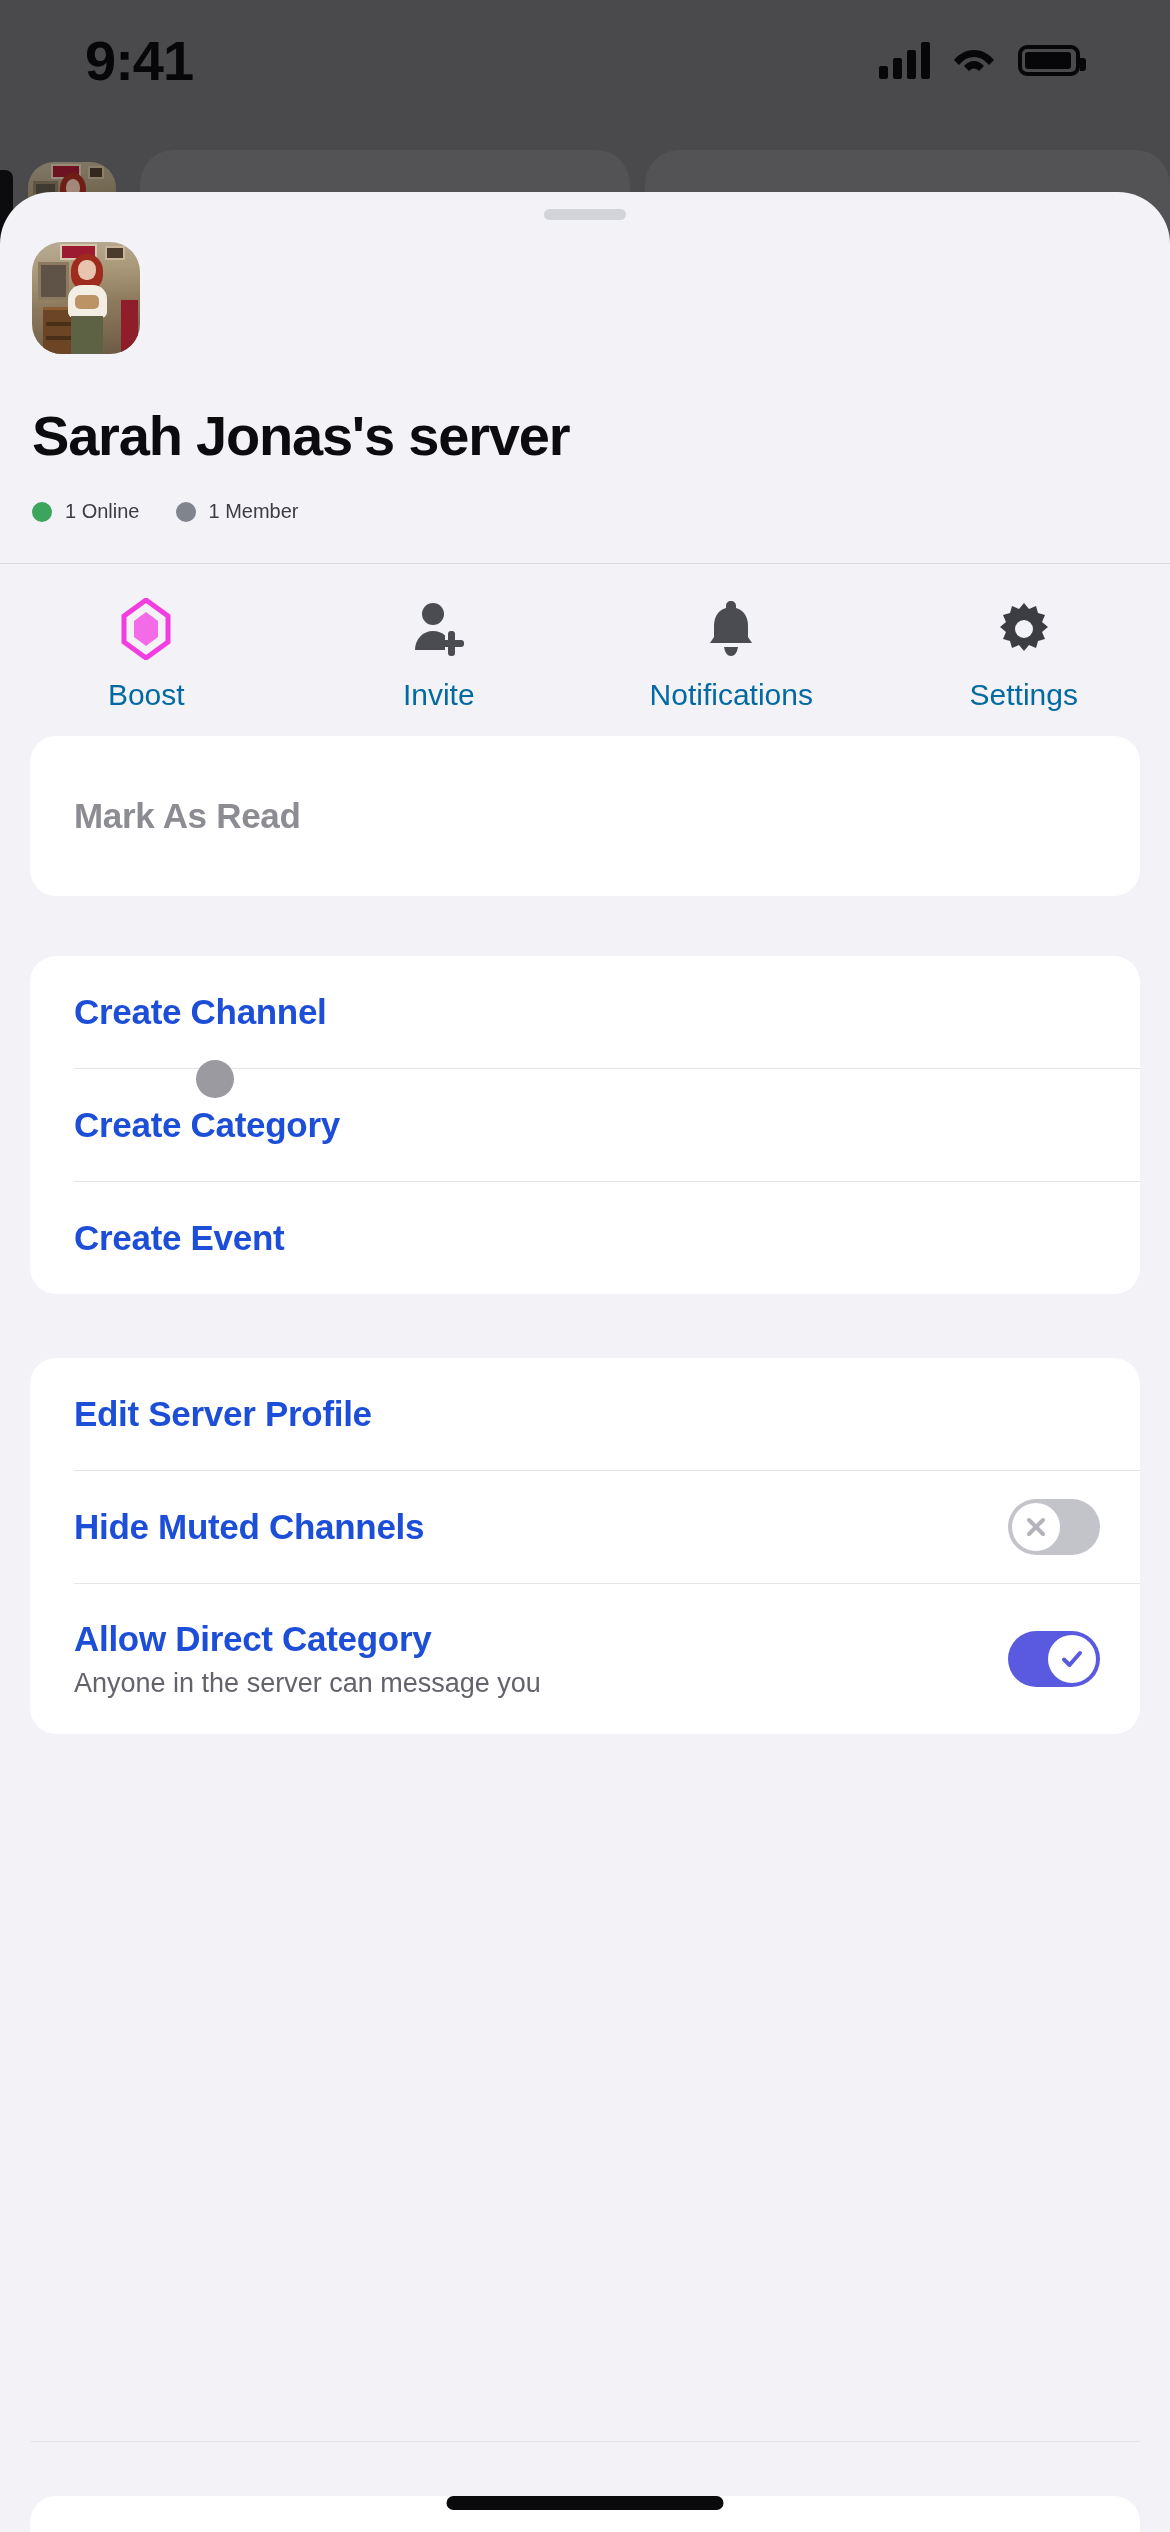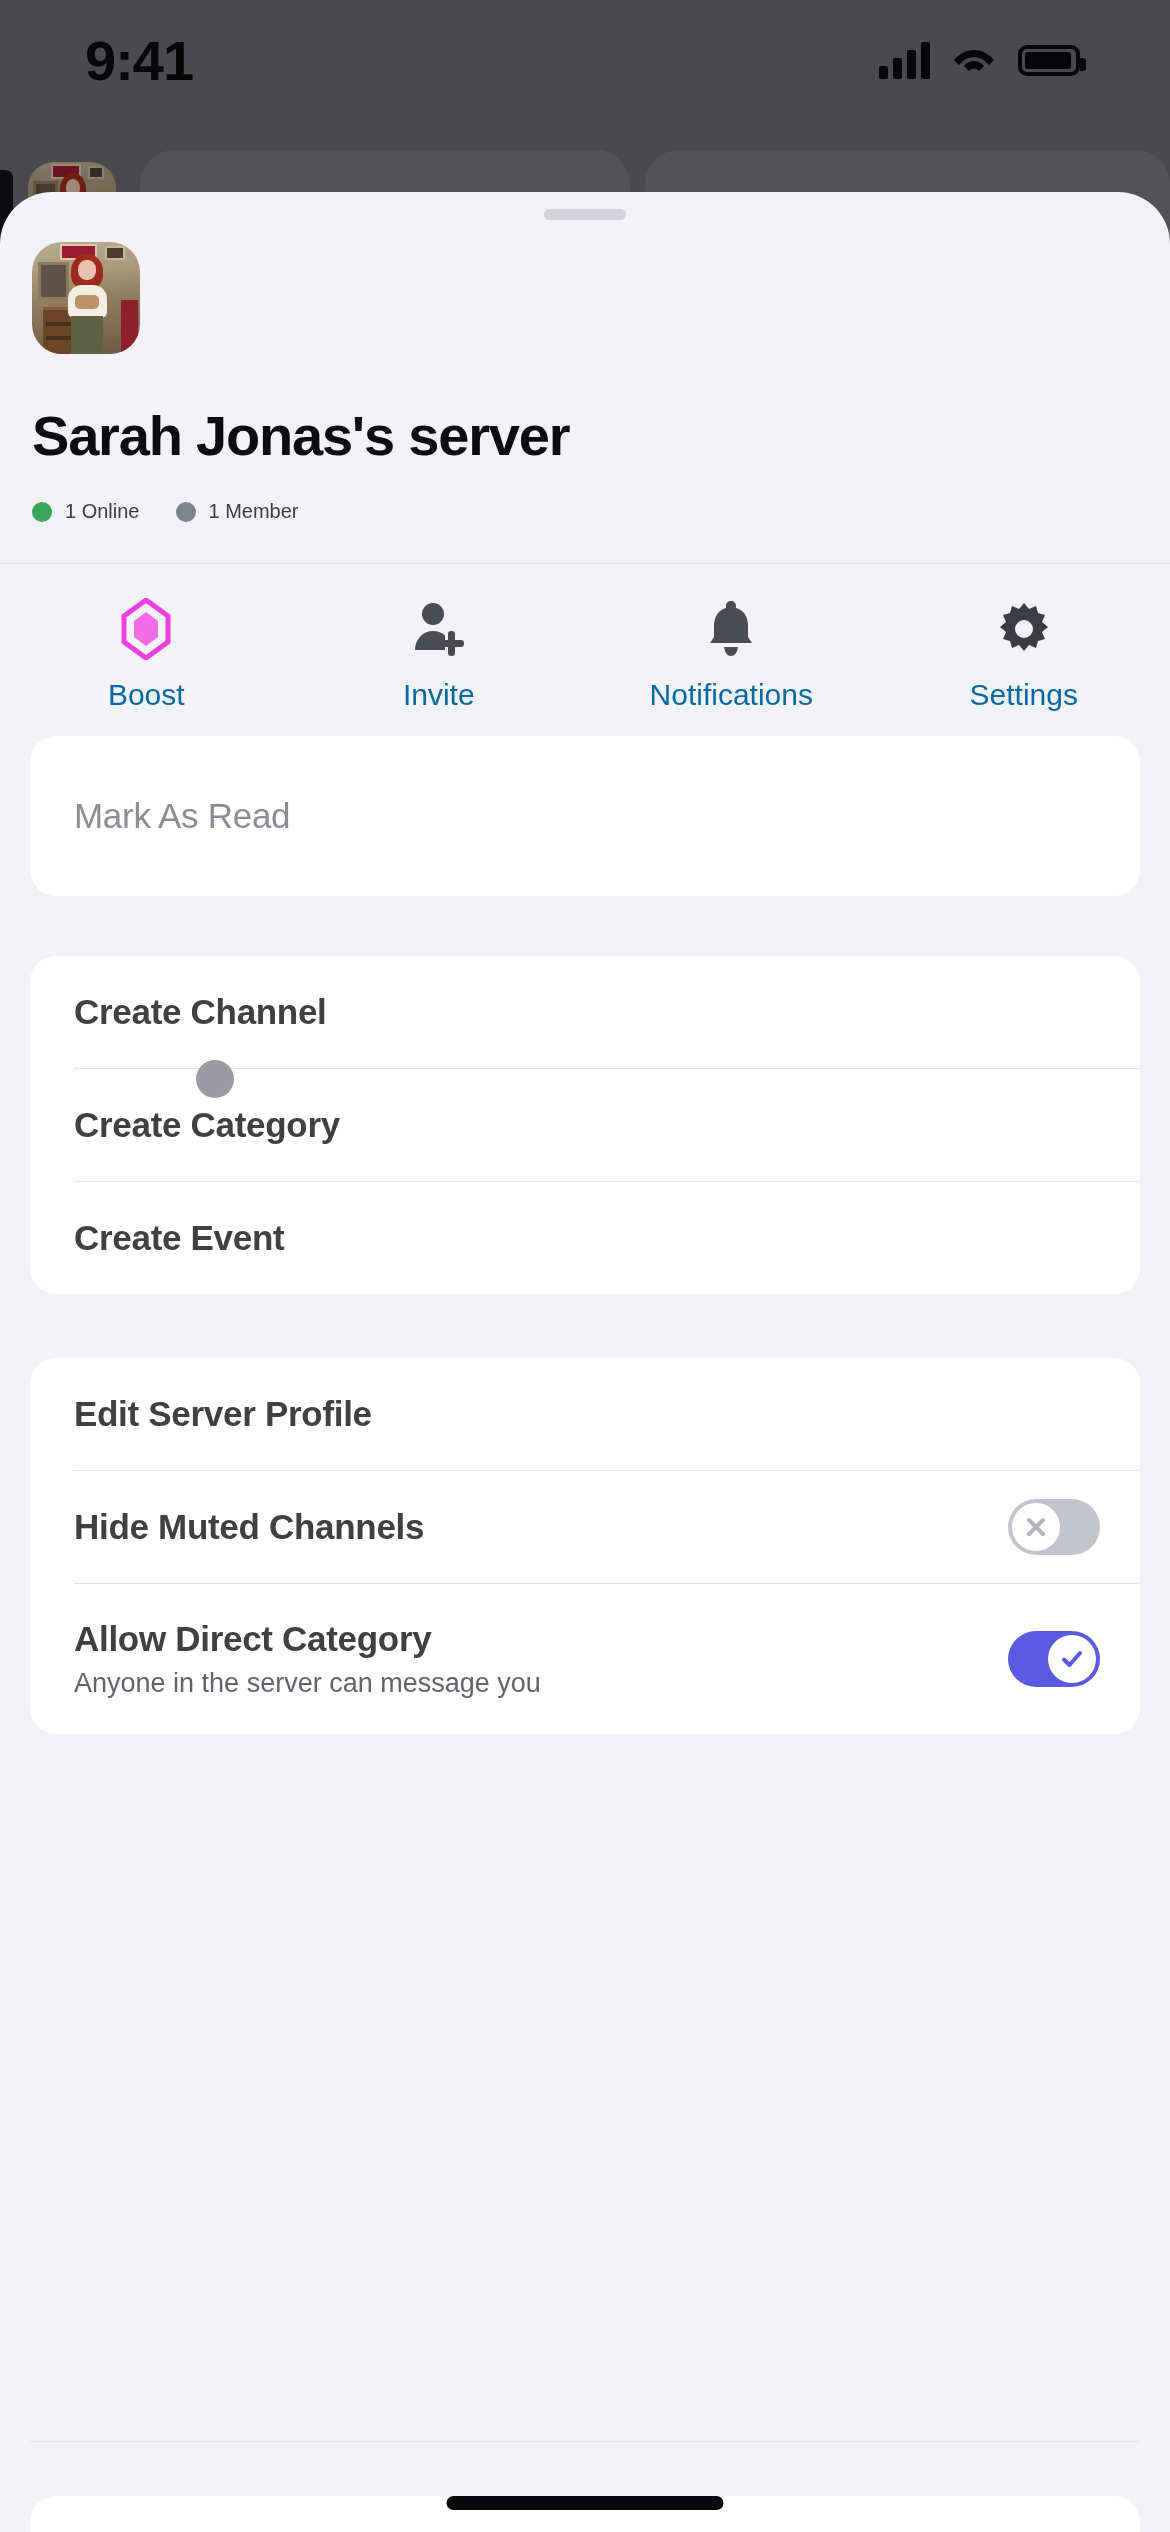--- a/index.html
+++ b/index.html
@@ -110,22 +110,22 @@
   .action { flex:1; display:flex; flex-direction:column; align-items:center; gap:18px; }
   .action .glyph { height:62px; display:flex; align-items:center; justify-content:center; }
   .action .lbl { font-size:30px; color:#0369a1; }
 
   
   .card { margin:0 30px; background:#ffffff; border-radius:26px; overflow:hidden; } .gap-md { height:60px; } .gap-lg { height:64px; }
 
   .row { position:relative; display:flex; align-items:center; justify-content:space-between;
          padding:0 40px 0 44px; min-height:112px; }
   .row-text { display:flex; flex-direction:column; gap:9px; }
-  .row-title { font-size:35px; font-weight:700; color:#404040; letter-spacing:-.3px; }
-  .row-title.muted { font-weight:400; color:#8c8c93; }
+  .row-title { font-size:35px; font-weight:700; color:#1d4ed8; letter-spacing:-.3px; }
+  .row-title.muted { font-weight:700; color:#8c8c93; }
   .row-sub { font-size:27px; color:#63636b; }
   .row-sep { height:1px; background:#e4e4e9; margin-left:44px; }
 
   
   .toggle { width:92px; height:56px; border-radius:30px; position:relative; flex:none; }
   .toggle .knob { position:absolute; top:4px; width:48px; height:48px; border-radius:50%;
                   background:#fff; display:flex; align-items:center; justify-content:center; }
   .toggle.off { background:#c3c3ca; }  .toggle.off .knob { left:4px; }
   .toggle.on  { background:#5a5ae0; }  .toggle.on  .knob { right:4px; }
 

